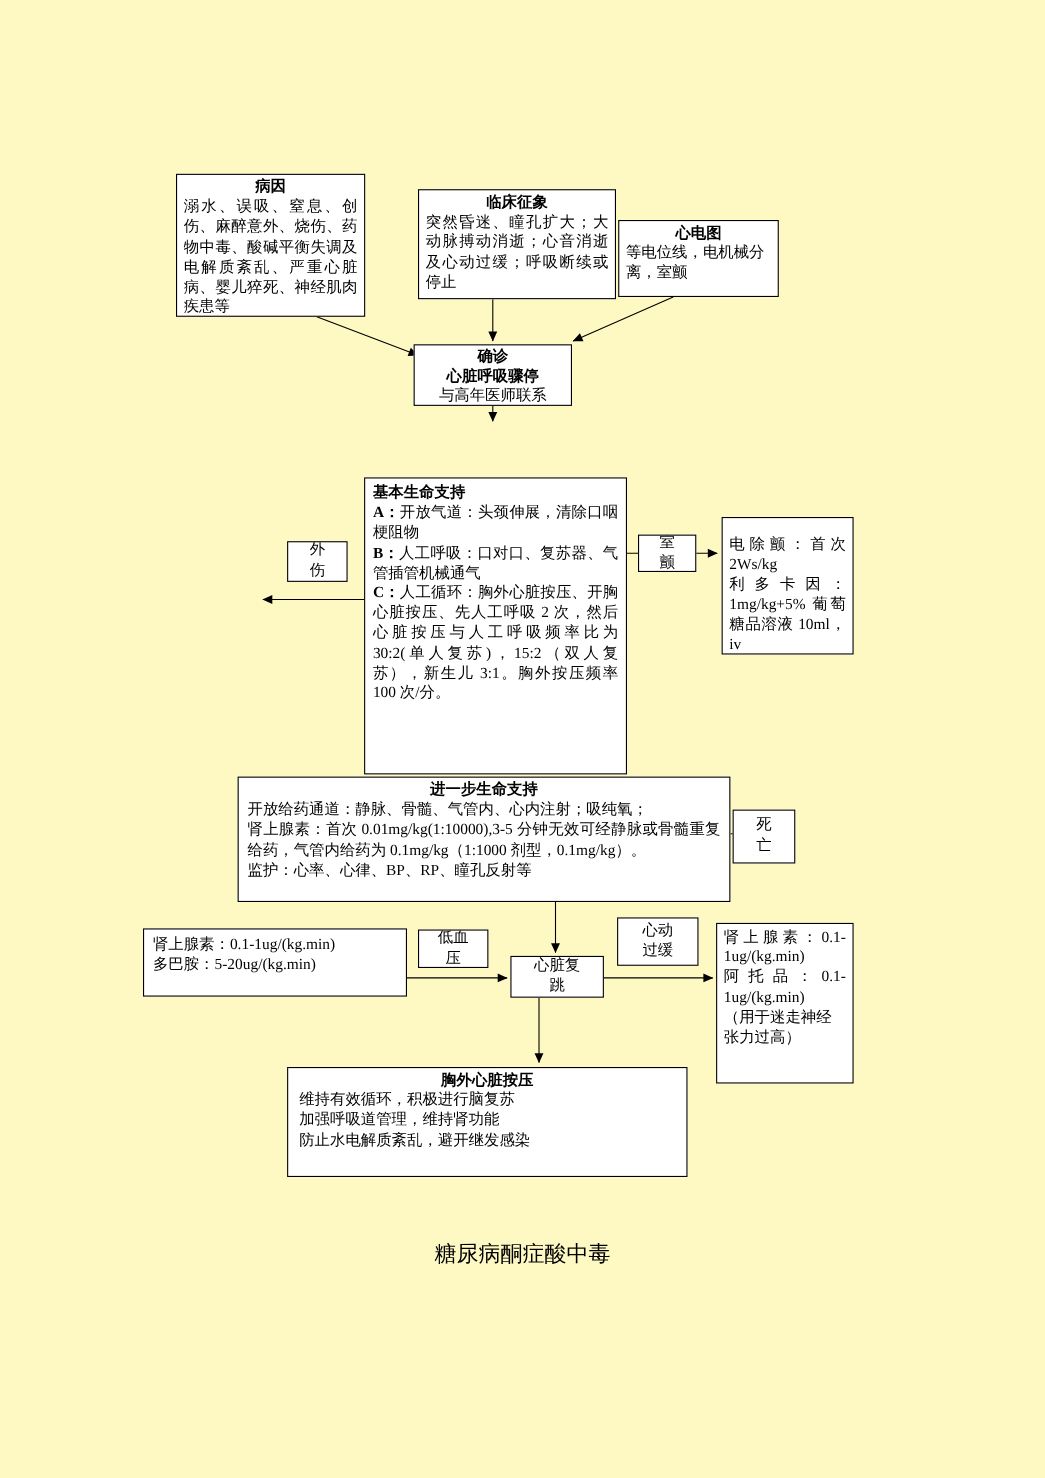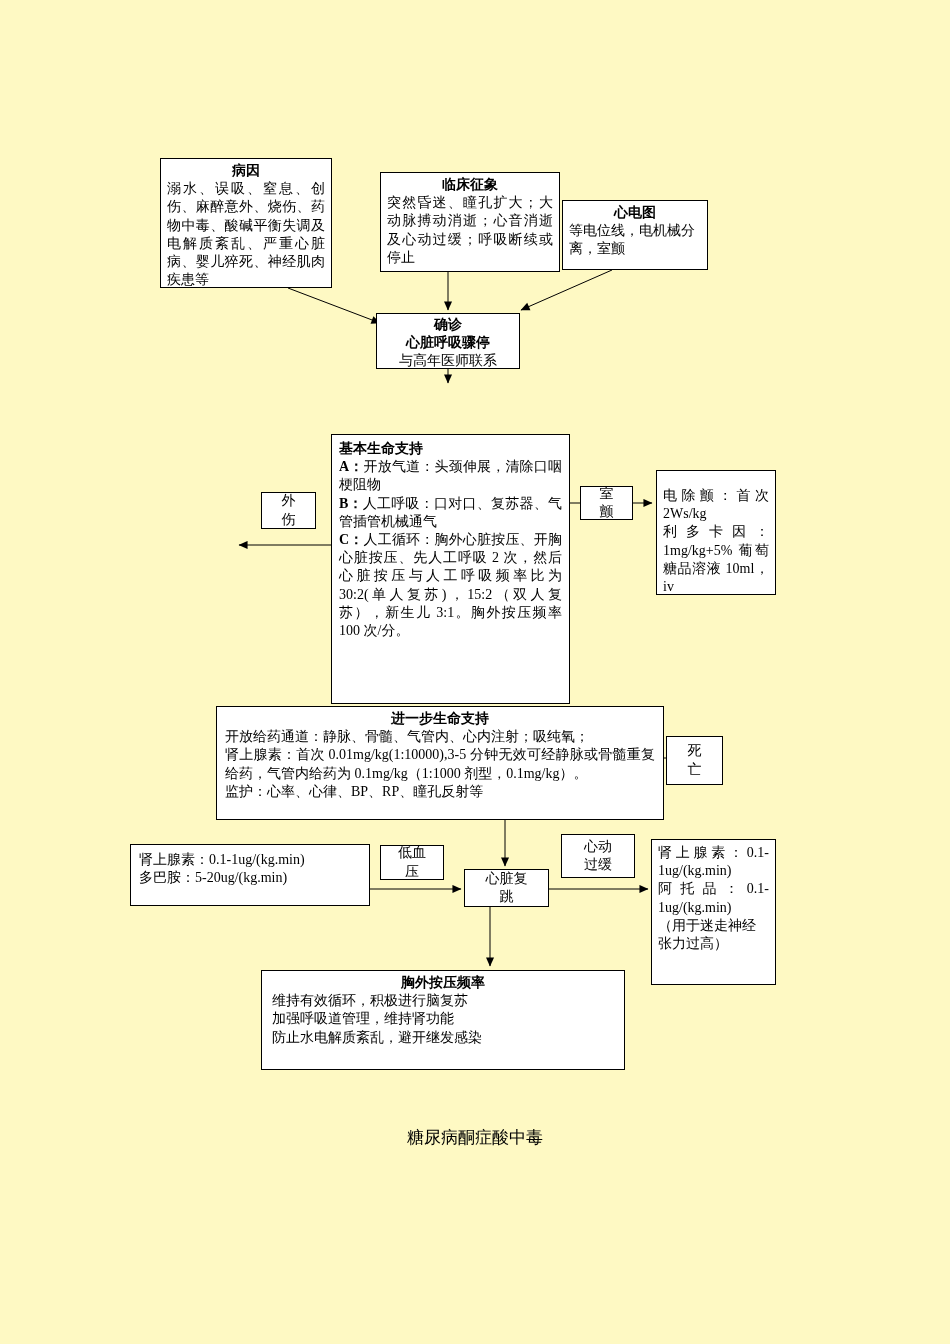--- a/index.html
+++ b/index.html
@@ -35,21 +35,21 @@
     padding: 16px;
   }
   .diag-line { text-align: center; font-weight: bold; }
   .diag-note { text-align: center; }
   .caption {
     position: absolute;
     left: 0;
     top: 1126px;
     width: 950px;
     text-align: center;
-    font-size: 17px;
+    font-size: 20px;
     z-index: 1;
   }
 </style>
 </head>
 <body>
 
 <div class="page">
 
   <svg class="arrows" width="950" height="1344">
     <defs>
@@ -142,21 +142,21 @@
     <span>心动过缓</span>
   </div>
 
   <div class="box" style="left:651px; top:839px; width:125px; height:146px; padding:4px 6px;">
     <div class="just">肾上腺素：0.1-1ug/(kg.min)</div>
     <div class="just">阿托品：0.1-1ug/(kg.min)</div>
     <div>（用于迷走神经张力过高）</div>
   </div>
 
   <div class="box" style="left:261px; top:970px; width:364px; height:100px; padding:3px 10px;">
-    <div class="bt-c">胸外按压频率</div>
+    <div class="bt-c">胸外心脏按压</div>
     <div>维持有效循环，积极进行脑复苏</div>
     <div>加强呼吸道管理，维持肾功能</div>
     <div>防止水电解质紊乱，避开继发感染</div>
   </div>
 
   <div class="caption">糖尿病酮症酸中毒</div>
 
 </div>
 
 </body></html>

